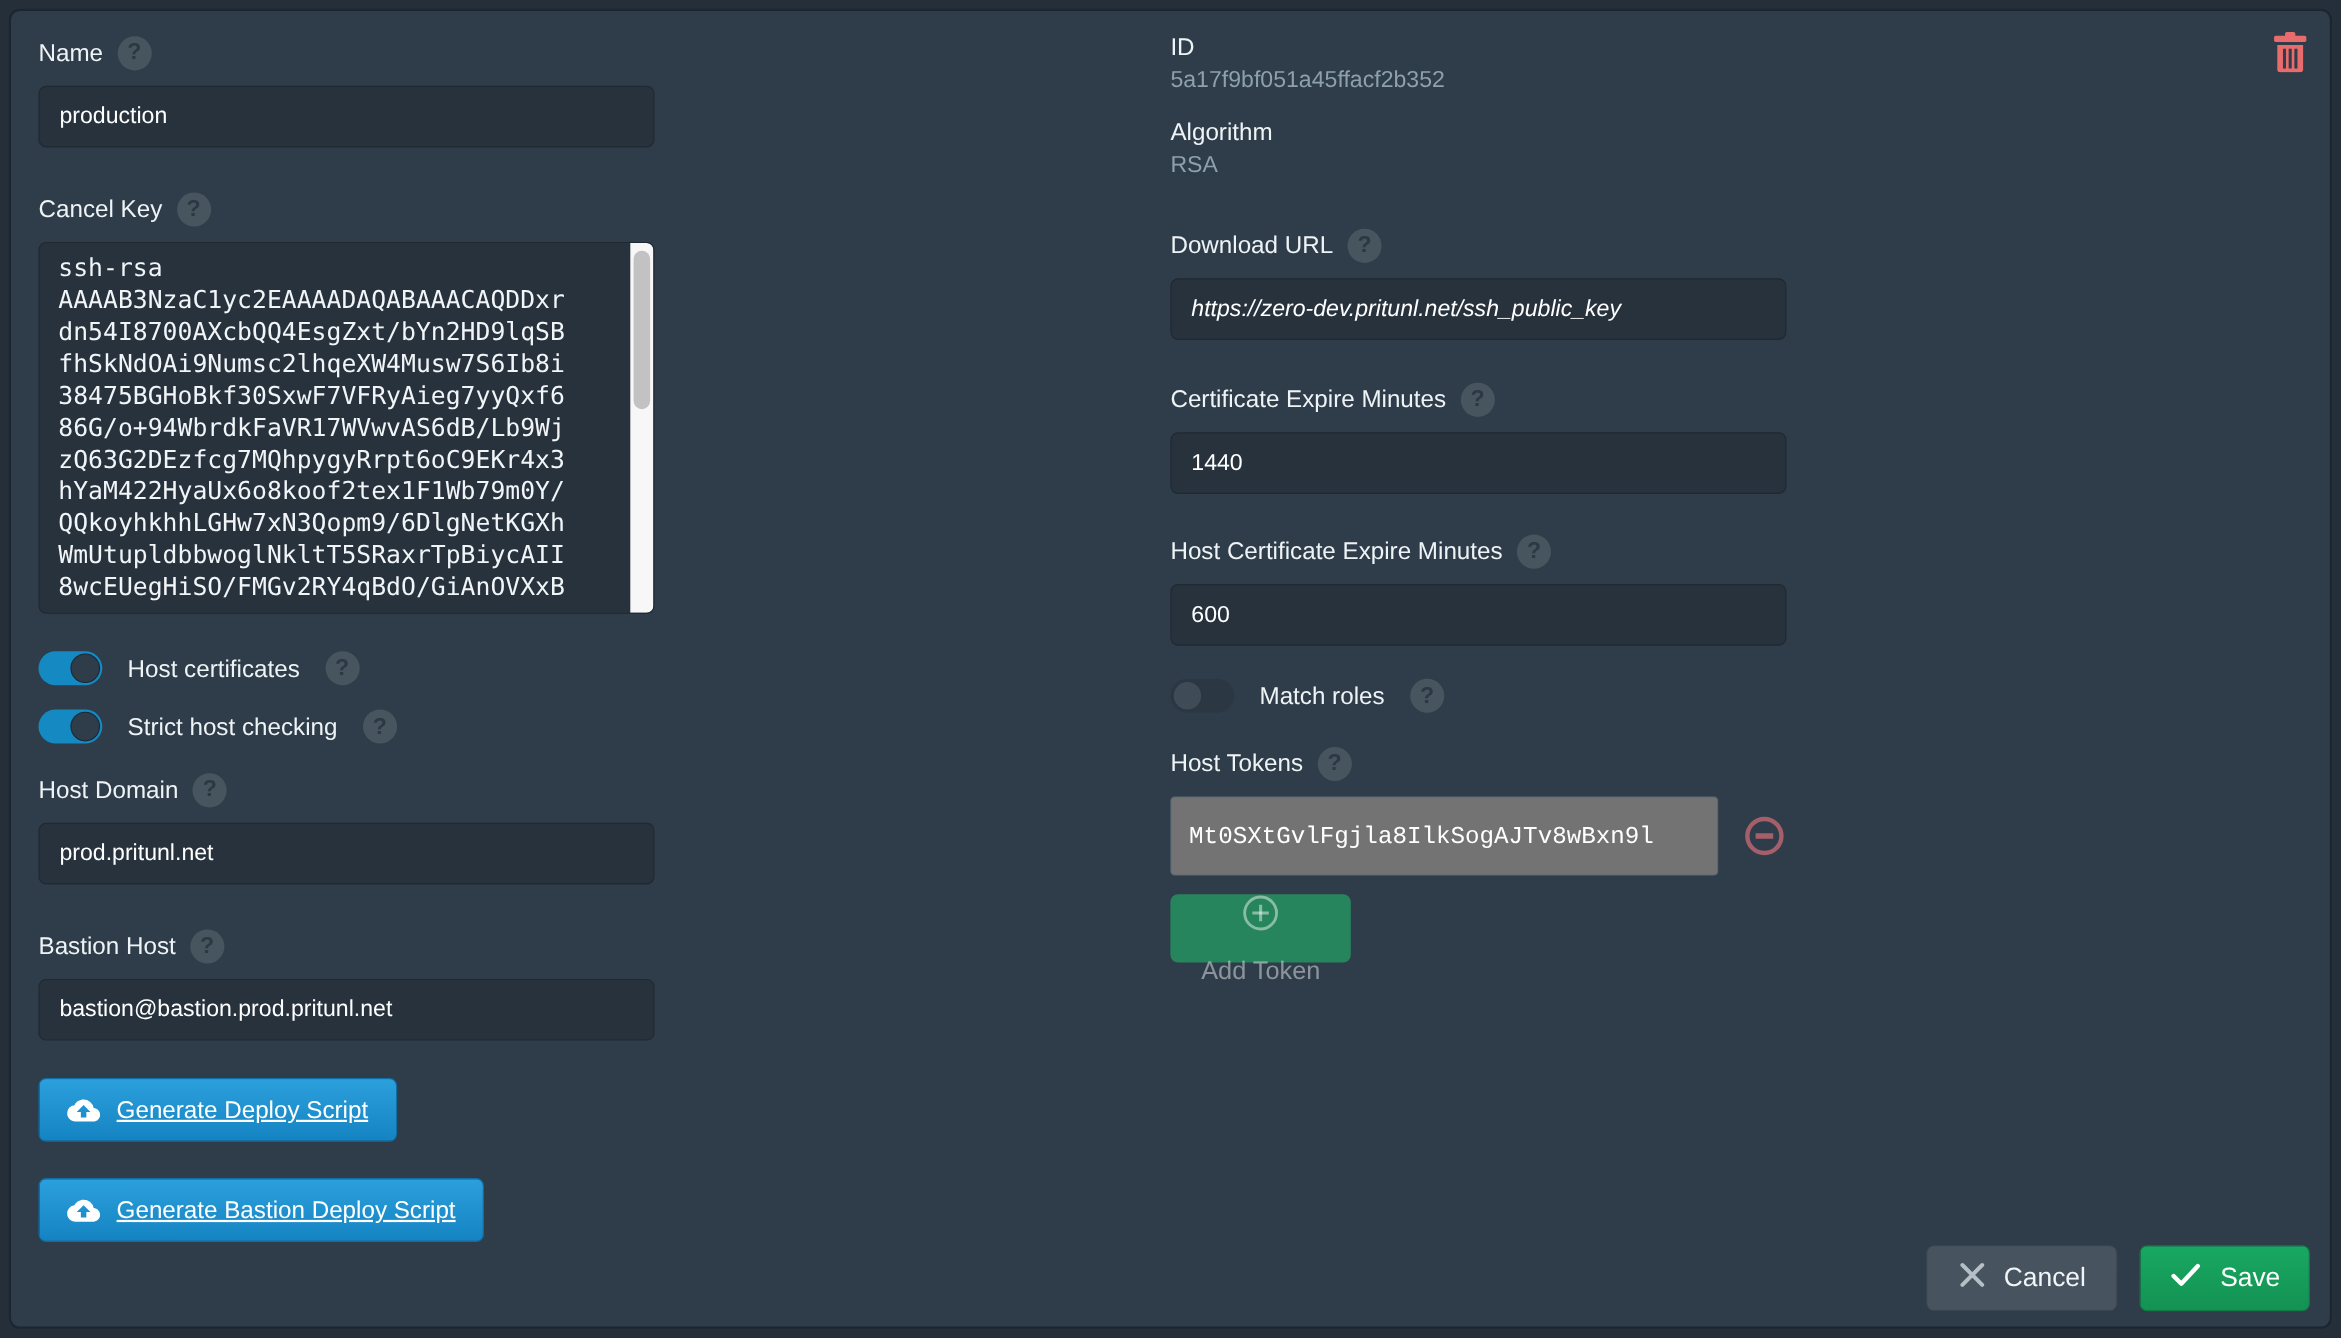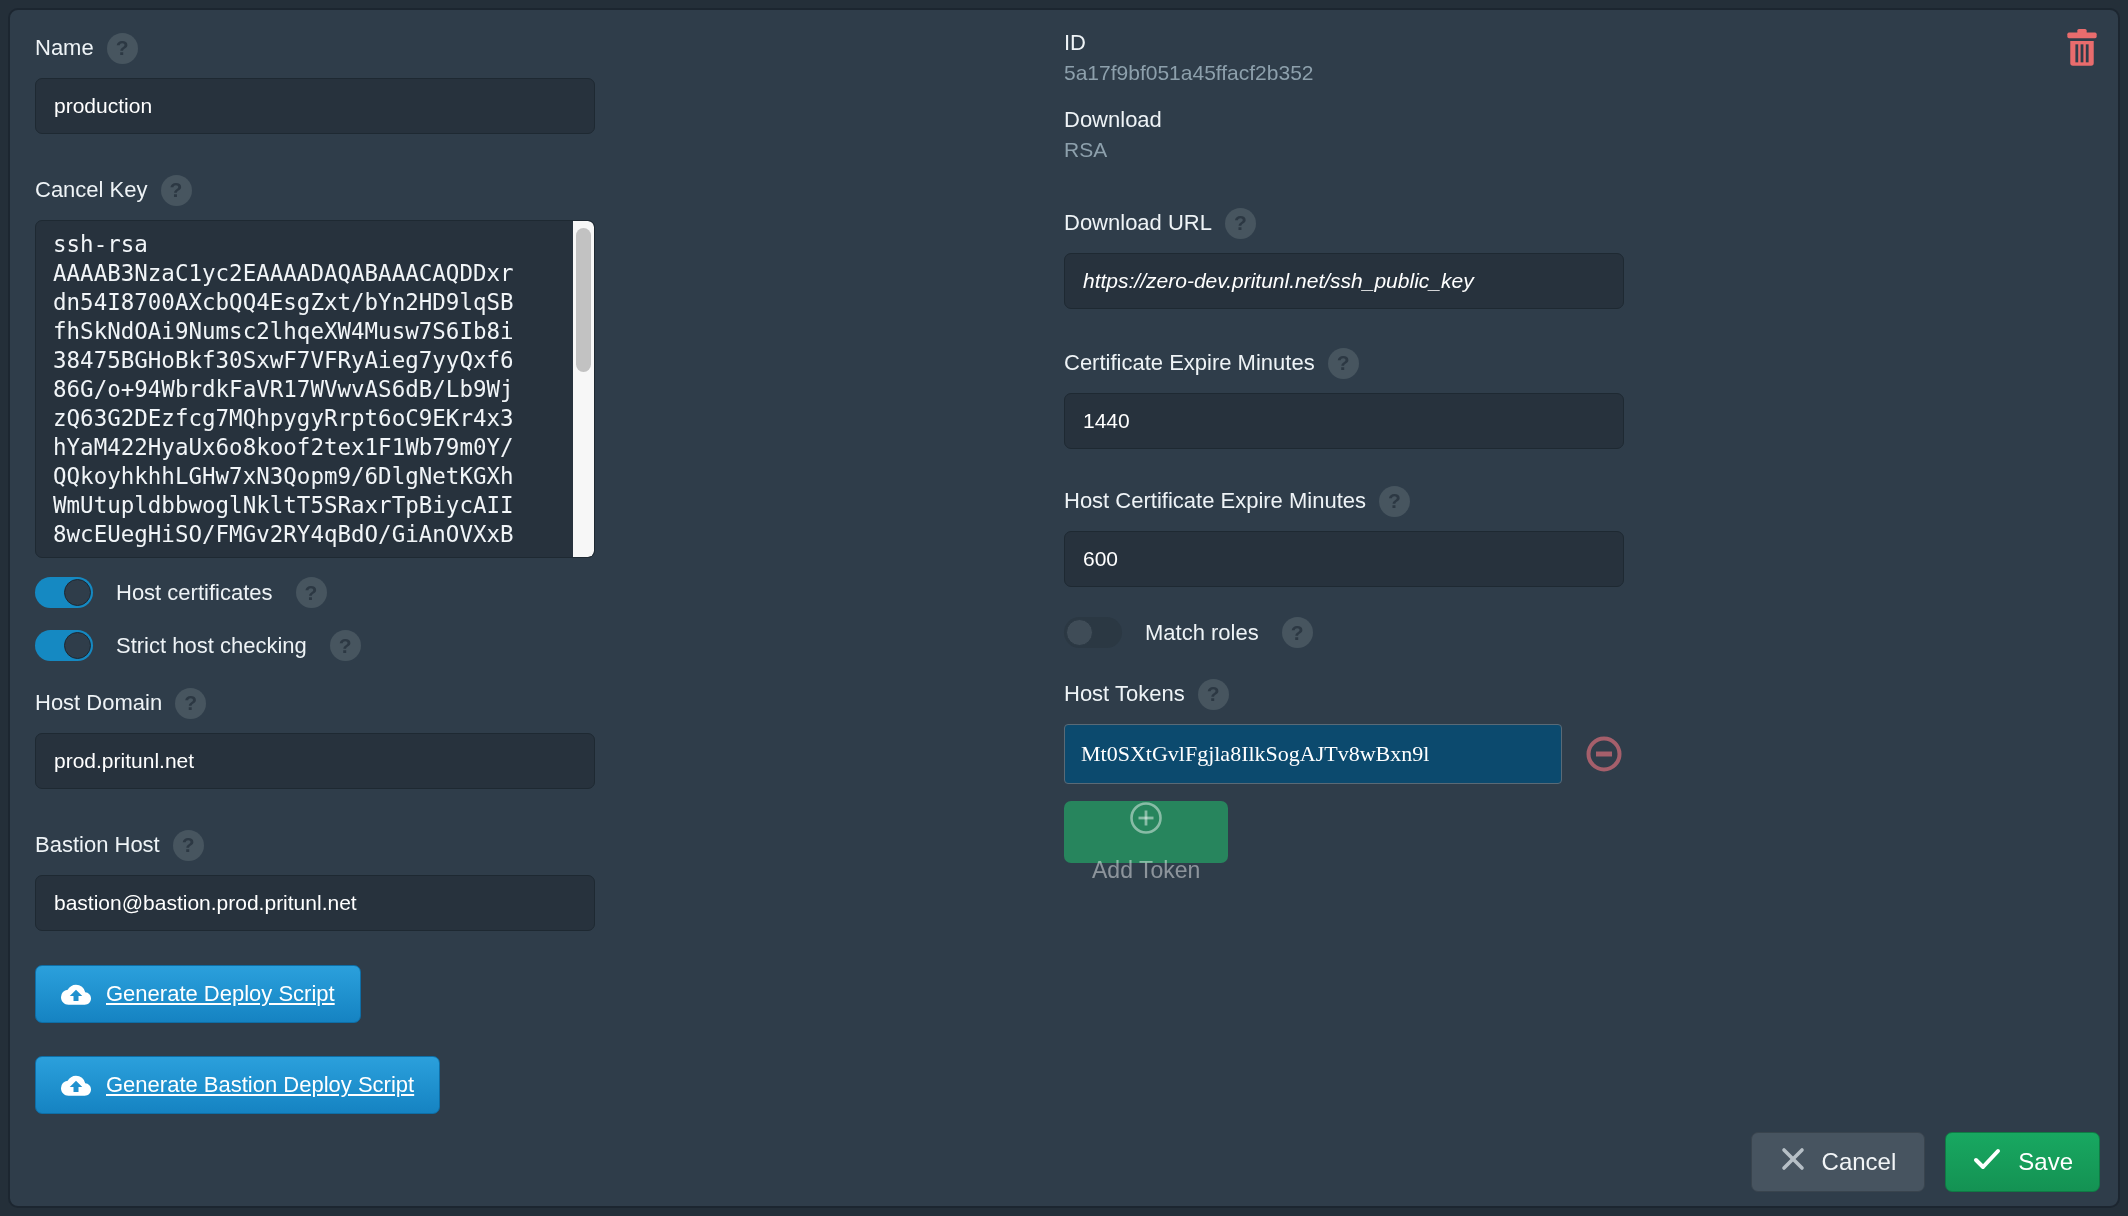--- a/index.html
+++ b/index.html
@@ -17,21 +17,21 @@
         font-size:21px;font-weight:bold;display:flex;align-items:center;justify-content:center;
         flex:0 0 auto;cursor:pointer;}
 
   .tin{box-sizing:border-box;width:560px;height:56px;background:#27323d;
        border:1px solid #1e2932;border-radius:7px;color:#fff;font-size:21px;
        font-family:"Liberation Sans",sans-serif;padding:0 18px;outline:none;display:block;}
   .mb-sec{margin-bottom:40px;}
 
   .keybox{position:relative;box-sizing:border-box;width:560px;height:338px;
           background:#27323d;border:1px solid #1e2932;border-radius:7px;
-          overflow:hidden;margin-bottom:19px;cursor:text;}
+          overflow:hidden;margin-bottom:34px;cursor:text;}
   .keybox pre{margin:0;padding:9px 26px 0 17px;font-family:"DejaVu Sans Mono",monospace;
           font-size:22.5px;line-height:29px;color:#f1f5f8;white-space:pre;}
   .sbar{position:absolute;top:0;right:0;width:21px;height:100%;background:#f7f7f7;
         border-radius:0 6px 6px 0;}
   .sthumb{position:absolute;left:3px;top:7px;width:15px;height:144px;background:#c2c2c2;
         border-radius:8px;cursor:pointer;}
 
   .toggle-row{display:flex;align-items:center;gap:23px;height:31px;margin-bottom:22px;}
   .toggle-row .tlabel{font-size:22px;font-weight:500;color:#eef3f6;}
   .switch{position:relative;width:58px;height:31px;border-radius:17px;background:#1589c2;
@@ -44,23 +44,23 @@
   .btn-blue{display:inline-flex;align-items:center;gap:15px;height:58px;padding:0 25px;
             background:linear-gradient(#2ba0dc,#1583c2);border:1px solid #0e6ea6;border-radius:7px;
             color:#fff;font-size:22px;font-weight:500;cursor:pointer;margin-bottom:33px;
             font-family:"Liberation Sans",sans-serif;text-decoration:underline;}
   .btn-blue svg{display:block;}
 
   .ro-label{font-size:22px;font-weight:500;color:#eef3f6;height:30px;line-height:30px;}
   .ro-value{font-size:21px;color:#8da0ac;height:30px;line-height:30px;margin-bottom:17px;}
 
   .token-row{display:flex;align-items:center;gap:22px;margin-bottom:17px;}
-  .tin-token{box-sizing:border-box;width:500px;height:60px;background:#0c4a6e;
+  .tin-token{box-sizing:border-box;width:500px;height:72px;background:#737373;
        border:1px solid #5a6a76;border-radius:4px;color:#fff;font-size:22px;
-       font-family:Liberation Serif, serif;padding:0 16px;outline:none;}
+       font-family:Liberation Mono, monospace;padding:0 16px;outline:none;}
   .minus-btn{background:none;border:none;padding:0;cursor:pointer;line-height:0;}
 
   .btn-addtoken{display:inline-flex;align-items:center;gap:16px;height:62px;padding:0 28px;
             background:#27855d;border:none;border-radius:7px;color:rgba(255,255,255,0.45);
             font-size:23px;font-weight:500;cursor:pointer;font-family:"Liberation Sans",sans-serif;flex-direction:column;}
 
   .trash-btn{position:absolute;top:18px;right:20px;background:none;border:none;padding:0;
              cursor:pointer;line-height:0;}
 
   .footer{position:absolute;right:18px;bottom:14px;display:flex;gap:20px;}
@@ -152,21 +152,21 @@
         </span>
         <span>Generate Bastion Deploy Script</span>
       </button>
     </div>
 
     <div class="col col-right">
 
       <div class="ro-label" style="margin-top:8px;">ID</div>
       <div class="ro-value">5a17f9bf051a45ffacf2b352</div>
 
-      <div class="ro-label">Download</div>
+      <div class="ro-label">Algorithm</div>
       <div class="ro-value" style="margin-bottom:42px;">RSA</div>
 
       <div class="field-label">
         <span>Download URL</span>
         <span class="help">?</span>
       </div>
       <input class="tin" type="text" style="margin-bottom: 38px; font-style: italic;" value="https://zero-dev.pritunl.net/ssh_public_key">
 
       <div class="field-label">
         <span>Certificate Expire Minutes</span>

